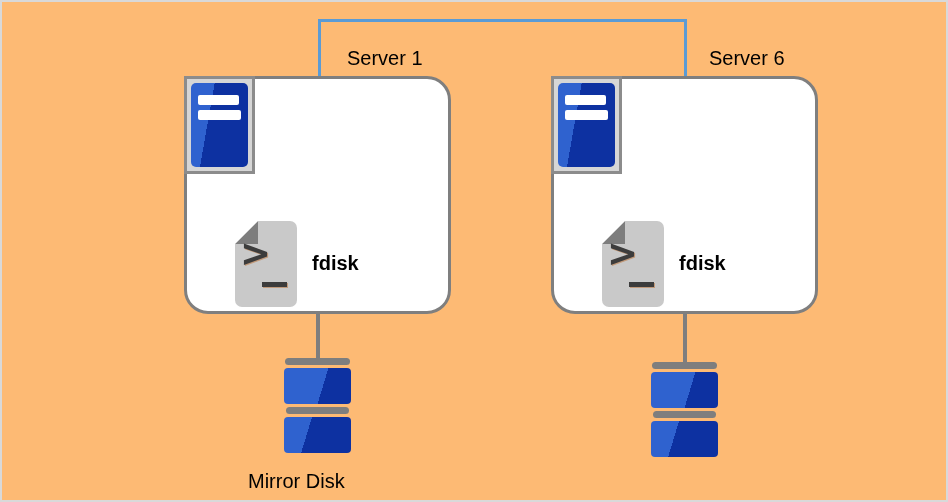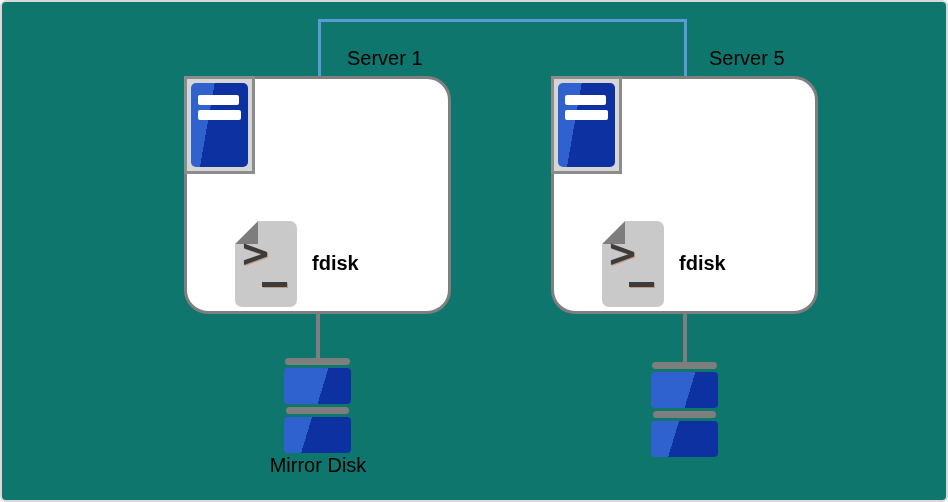--- a/index.html
+++ b/index.html
@@ -2,23 +2,23 @@
 <html style="--link-blue: #5B9BD5; --outline-gray: #7F7F7F; --icon-blue-light: #2F62CF; --icon-blue-dark: #0D31A1; --page-gray: #C9C9C9; --fold-gray: #7D7D7D; --hw-gray: #7E7E7E;"><head>
 <meta charset="utf-8">
 <style>
   html,body { margin:0; padding:0; background:#ffffff; }
   body { font-family: "Liberation Sans", sans-serif; }
 
   .canvas {
     position: relative;
     width: 948px; height: 502px;
     box-sizing: border-box;
-    background: #0f766e;
+    background: #fdba74;
     border: 2px solid #d9d9d9;
-    border-radius: 6px;
+    border-radius: 0;
     overflow: hidden;
   }
 
   
   .connector {
     position: absolute;
     left: 316px; top: 17px;
     width: 369px; height: 57px;
     box-sizing: border-box;
     border: 3px solid var(--link-blue, #5B9BD5);
@@ -148,39 +148,39 @@
   }
   .platter.p1 {
     background: linear-gradient(107deg, var(--icon-blue-light, #2F62CF) 57%, var(--icon-blue-dark, #0D31A1) 57%);
   }
   .platter.p2 {
     background: linear-gradient(107deg, var(--icon-blue-light, #2F62CF) 36%, var(--icon-blue-dark, #0D31A1) 36%);
   }
 
   .disk-label {
     position: absolute;
-    top: 452px;
+    top: 468px;
     width: 140px;
-    text-align: center;
+    text-align: left;
     font-size: 20px;
     color: #000;
     white-space: nowrap;
   }
   .disk-label.d1 { left: 246px; }
   .disk-label.d2 { left: 613px; }
 </style>
 </head>
 <body>
 
 <div class="canvas">
 
   <div class="connector"></div>
 
   <div class="srv-label s1">Server 1</div>
-  <div class="srv-label s2">Server 5</div>
+  <div class="srv-label s2">Server 6</div>
 
   <div class="server-box b1">
     <div class="srv-icon-frame">
       <div class="tower">
         <div class="slot top"></div>
         <div class="slot bot"></div>
       </div>
     </div>
     <div class="fdisk-group">
       <div class="page">

